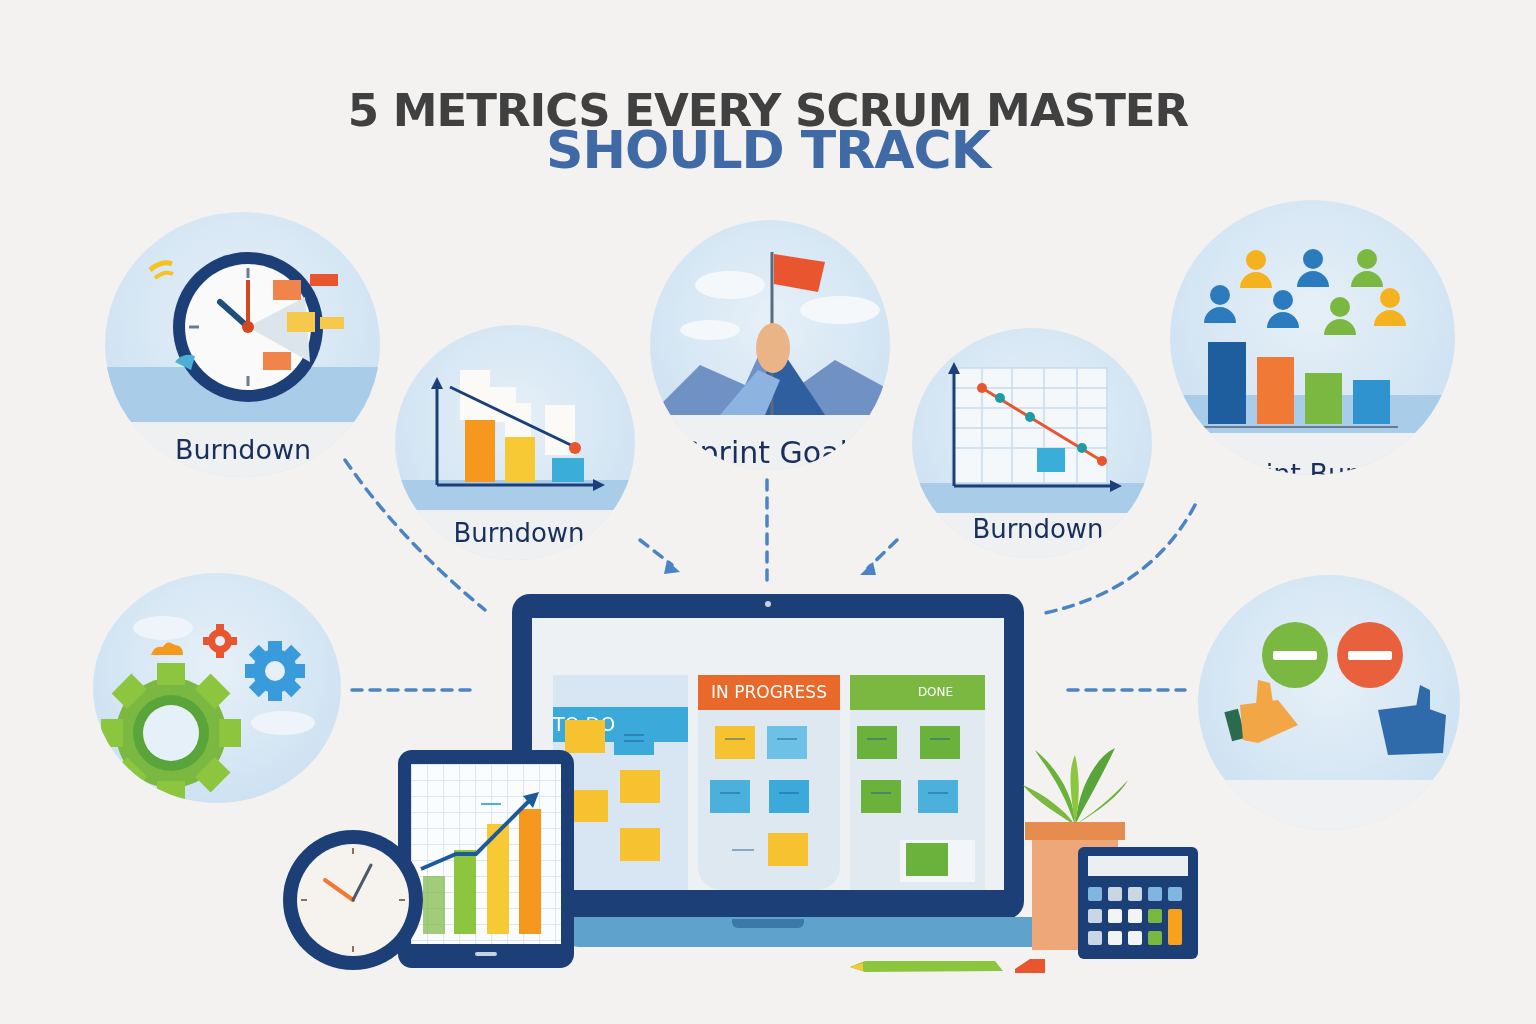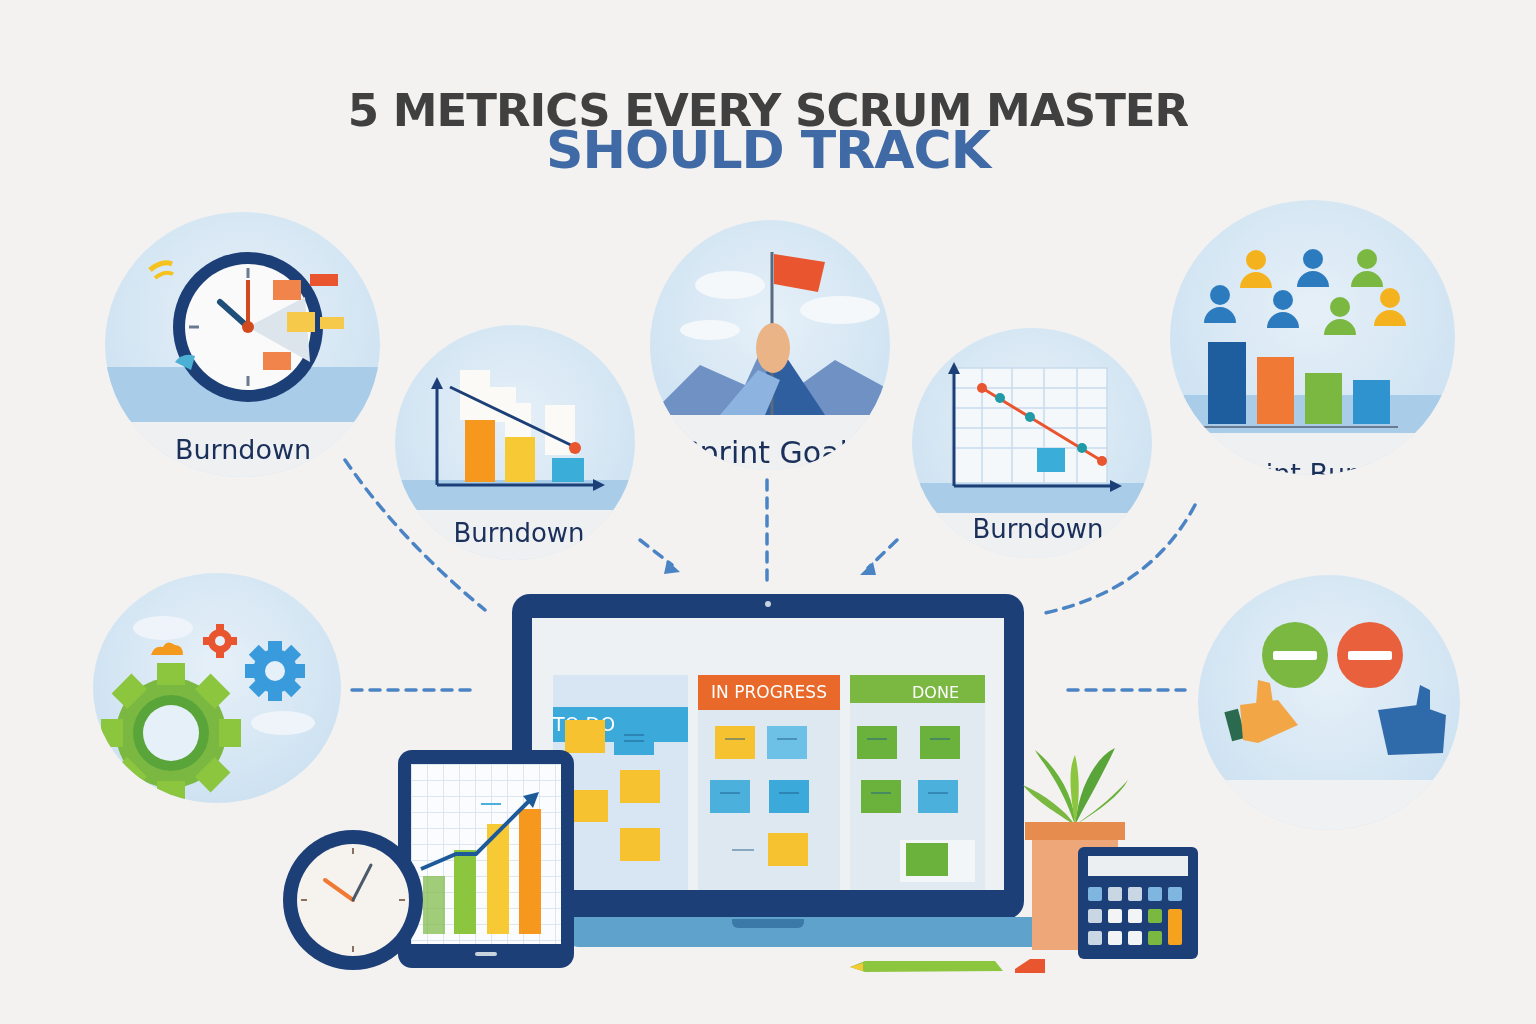--- a/index.html
+++ b/index.html
@@ -262,25 +262,25 @@
   </svg>
 </div>
 
 <div class="abs" style="left:512px; top:594px; width:512px; height:325px; background:#1d3f78; border-radius:18px;">
   <div class="abs" style="left:253px; top:7px; width:6px; height:6px; border-radius:50%; background:#c8d3e0;"></div>
   <div class="abs" style="left:20px; top:24px; width:472px; height:272px; background:#eef1f4;">
 
     <div class="abs" style="left:21px; top:57px; width:135px; height:215px; background:#d7e6f2;">
       <div style="height:35px; line-height:35px; text-align:left; color:#fff; font-size:19px; background:#3ba9d9;margin-top:32px;">TO DO</div>
     </div>
-    <div class="abs" style="left:166px; top:57px; width:142px; height:215px; background:#dde8f1;">
+    <div class="abs" style="left:166px; top:57px; width:142px; height:215px; background:#dde8f1;border-radius:23px;">
       <div style="height:35px; line-height:35px; text-align:center; color:#fff; font-size:17px; background:#e8692a;">IN PROGRESS</div>
     </div>
     <div class="abs" style="left:318px; top:57px; width:135px; height:215px; background:#e2eaf1;">
-      <div style="height:28px; line-height:35px; text-align:center; color:#fff; font-size:16px; background:#7ab842;padding-left:36px;">DONE</div>
+      <div style="height:35px; line-height:35px; text-align:center; color:#fff; font-size:12px; background:#7ab842;padding-left:36px;">DONE</div>
     </div>
     <svg class="abs" style="left:0; top:0" width="472" height="272">
       <g>
         <rect x="33" y="102" width="40" height="33" fill="#f7c22f"></rect>
         <rect x="82" y="104" width="40" height="33" fill="#3ba9d9"></rect>
         <rect x="38" y="172" width="38" height="32" fill="#f7c22f"></rect>
         <rect x="88" y="152" width="40" height="33" fill="#f7c22f"></rect>
         <rect x="88" y="210" width="40" height="33" fill="#f7c22f"></rect>
       </g>
       <g>

